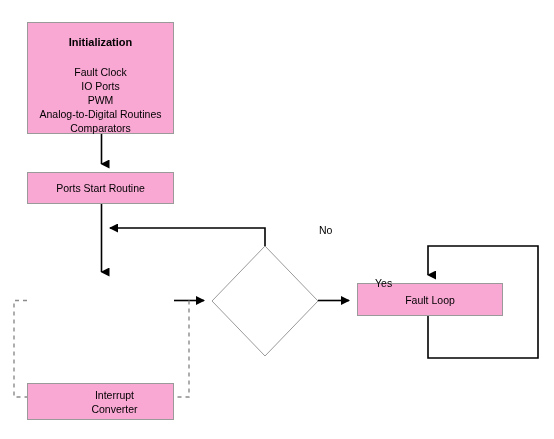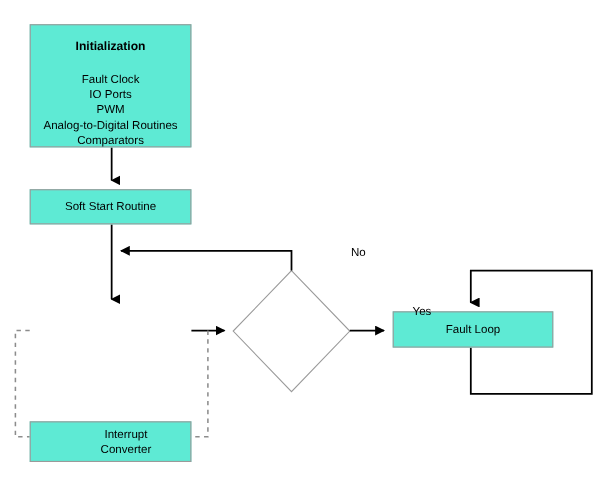--- a/index.html
+++ b/index.html
@@ -19,21 +19,21 @@
     position: absolute;
     left: 0;
     top: 0;
     width: 554px;
     height: 439px;
   }
   .node-box {
     position: absolute;
     box-sizing: border-box;
     border: 1px solid #9a9a9a;
-    background: #5eead4;
+    background: #f9a8d4;
     display: flex;
     flex-direction: column;
     align-items: center;
     justify-content: center;
     text-align: right;
     color: #000000;
     font-size: 10.5px;
     line-height: 14px;
   }
   .node-title {
@@ -153,21 +153,21 @@
     <div class="node-lines">
       <div class="node-line">Fault Clock</div>
       <div class="node-line">IO Ports</div>
       <div class="node-line">PWM</div>
       <div class="node-line">Analog-to-Digital Routines</div>
       <div class="node-line">Comparators</div>
     </div>
   </div>
 
   <div class="node-box" id="node-softstart">
-    <div class="node-line">Soft Start Routine</div>
+    <div class="node-line">Ports Start Routine</div>
   </div>
 
 
   <div class="node-box" id="node-interrupt">
     <div class="node-line">Interrupt</div>
     <div class="node-line">Converter</div>
   </div>
 
   <div class="node-box" id="node-faultloop">
     <div class="node-line">Fault Loop</div>

